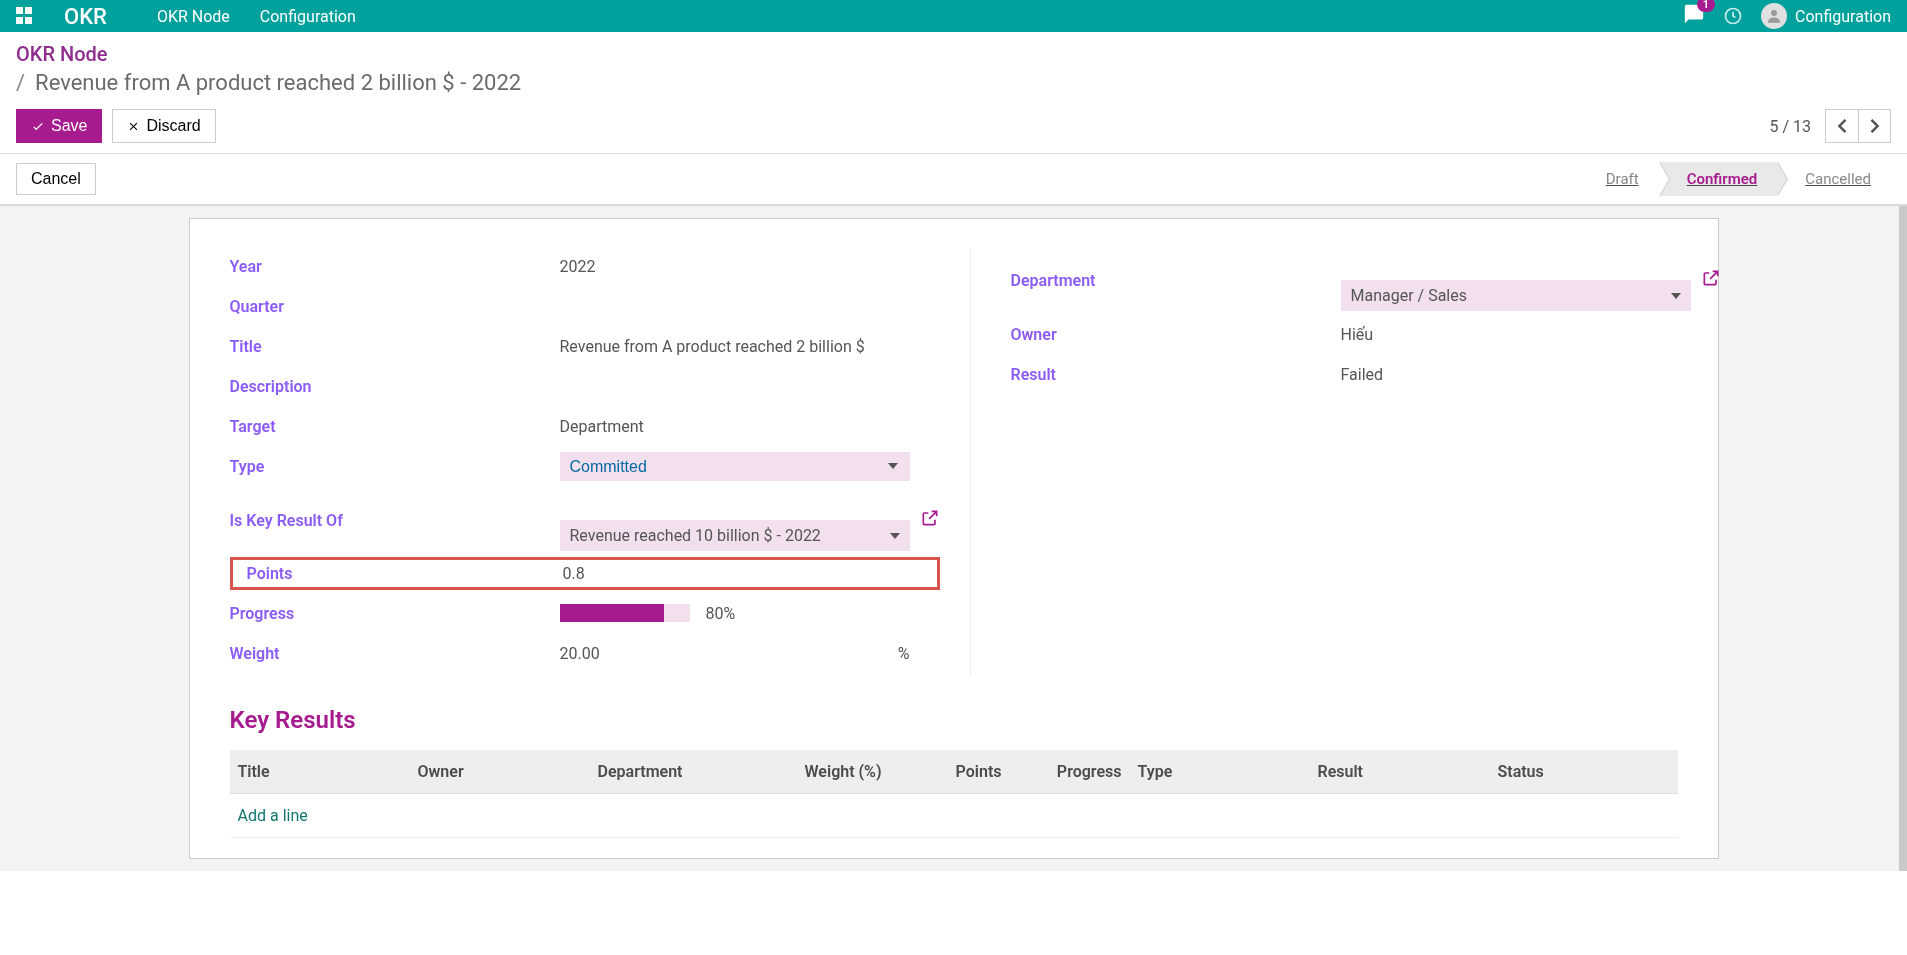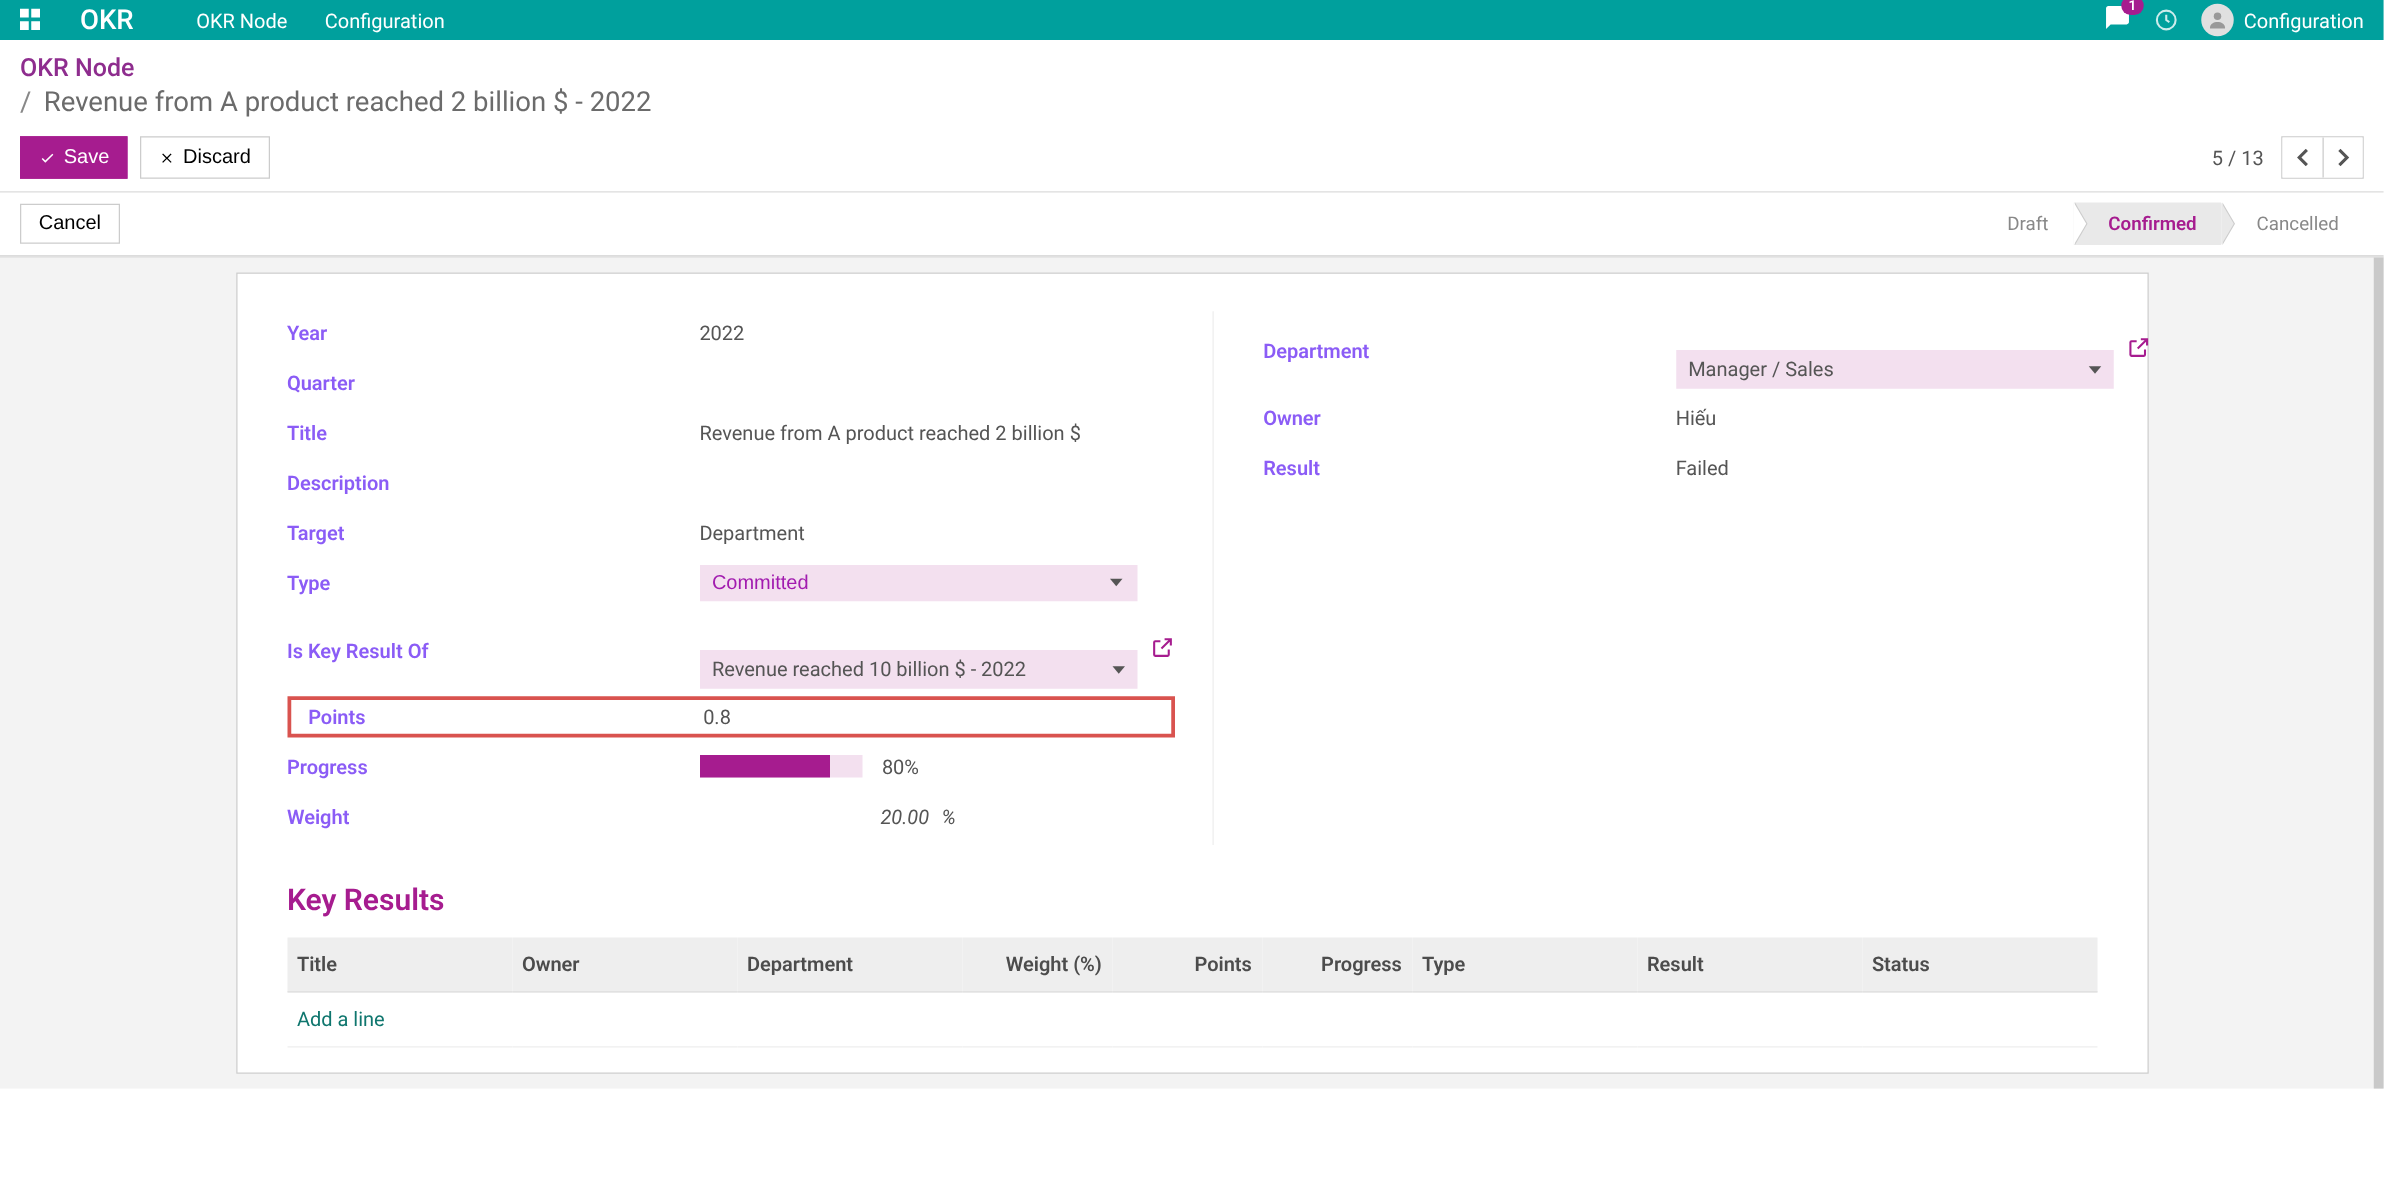--- a/index.html
+++ b/index.html
@@ -38,21 +38,21 @@
 .pager { display: flex; align-items: center; gap: 14px; }
 .pager-text { font-size: 16px; color: #555; }
 .pager-btns { display: flex; border: 1px solid #ccc; }
 .pager-btn { width: 32px; height: 32px; display: flex; align-items: center; justify-content: center; cursor: pointer; background: #fff; }
 .pager-btn + .pager-btn { border-left: 1px solid #ccc; }
 .pager-btn svg { width: 10px; height: 14px; fill: #555; }
 
 
 .status-row { display: flex; align-items: center; justify-content: space-between; border-top: 1px solid #dcdcdc; border-bottom: 1px solid #dcdcdc; padding: 8px 16px; }
 .status-left .btn { padding: 6px 14px; font-size: 16px; }
-.status-stages { display: flex; }
+.status-stages { display: flex; text-decoration: underline; }
 .stage { padding: 6px 20px 6px 28px; font-size: 15px; color: #888; position: relative; background: #fff; cursor: pointer; height: 34px; display: flex; align-items: center; }
 .stage::after { content: ""; position: absolute; right: -10px; top: 0; width: 0; height: 0; border-top: 17px solid transparent; border-bottom: 17px solid transparent; border-left: 10px solid #fff; z-index: 2; }
 .stage::before { content: ""; position: absolute; right: -11px; top: 0; width: 0; height: 0; border-top: 17px solid transparent; border-bottom: 17px solid transparent; border-left: 10px solid #ccc; z-index: 1; }
 .stage:last-child::after, .stage:last-child::before { display: none; }
 .stage.active { background: #e9e9e9; color: #a61c8f; font-weight: 600; }
 .stage.active::after { border-left-color: #e9e9e9; }
 
 
 .sheet-bg { background: #f3f3f3; padding: 12px 8px; border-top: 1px solid #d9d9d9; position: relative; }
 .sheet-bg .rborder { position: absolute; right: 0; top: 0; bottom: 0; width: 8px; background: #c9c9c9; }
@@ -61,35 +61,35 @@
 .form-grid { display: flex; gap: 40px; }
 .form-col { flex: 1; border-right: 1px solid #eee; padding-right: 30px; }
 .form-col:last-child { border-right: none; padding-right: 0; }
 .form-row { display: flex; align-items: center; min-height: 34px; margin-bottom: 6px; }
 .form-label { width: 330px; font-weight: 600; color: #8b5cf6; font-size: 16px; flex-shrink: 0; }
 .form-value { flex: 1; font-size: 16px; color: #555; display: flex; align-items: center; gap: 10px; }
 
 .dropdown { background: #f3e0ef; padding: 6px 10px; display: flex; align-items: center; justify-content: space-between; width: 350px; cursor: pointer; }
 .dropdown.wide { width: 350px; margin-top: 31px; }
 .dropdown .caret { width: 0; height: 0; border-left: 5px solid transparent; border-right: 5px solid transparent; border-top: 6px solid #555; }
-.dropdown-select { background: #f3e0ef; border: none; padding: 6px 10px; width: 350px; font-size: 16px; color: #a21caf; appearance: none; -webkit-appearance: none; cursor: pointer; }
+.dropdown-select { background: #f3e0ef; border: none; padding: 6px 10px; width: 350px; font-size: 16px; color: #0369a1; appearance: none; -webkit-appearance: none; cursor: pointer; }
 .select-wrap { position: relative; width: 350px; }
 .select-wrap::after { content: ""; position: absolute; right: 12px; top: 50%; transform: translateY(-50%); width: 0; height: 0; border-left: 5px solid transparent; border-right: 5px solid transparent; border-top: 6px solid #555; pointer-events: none; }
 .ext-link { cursor: pointer; }
 .ext-link svg { width: 20px; height: 20px; fill: none; stroke: #a61c8f; stroke-width: 2; }
 
 .highlight-box { border: 3px solid #d9534f; padding: 4px 0 4px 0; display: flex; align-items: center; }
 .highlight-box .form-label { padding-left: 14px; width: 330px; }
 .highlight-box .form-value { padding-left: 0; }
 
 .progress-wrap { display: flex; align-items: center; gap: 16px; }
 .progress-bar { width: 130px; height: 18px; background: #f3e0ef; position: relative; }
 .progress-fill { height: 100%; background: #a61c8f; }
 
-.weight-row .form-value { justify-content: center; padding-right: 20px; width: 370px; flex: none; font-style: italic; }
+.weight-row .form-value { justify-content: space-between; padding-right: 20px; width: 370px; flex: none; }
 
 
 .section-title { color: #a61c8f; font-size: 24px; font-weight: 600; margin-top: 30px; margin-bottom: 16px; }
 .kr-table { width: 100%; border-collapse: collapse; }
 .kr-table th { text-align: left; font-weight: 600; background: #eee; padding: 12px 8px; font-size: 16px; color: #4c4c4c; border-bottom: 1px solid #ddd; }
 .kr-table th.right { text-align: right; }
 .kr-table td { padding: 12px 8px; font-size: 16px; color: #8e2d8e; border-bottom: 1px solid #eee; }
 .add-line { color: #0f766e; cursor: pointer; }
 </style>
 </head>

